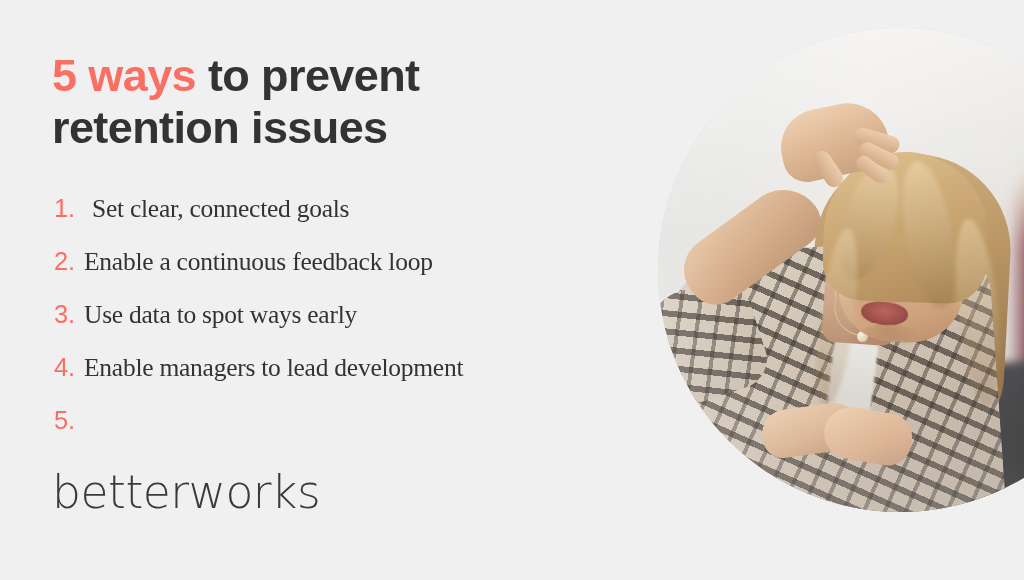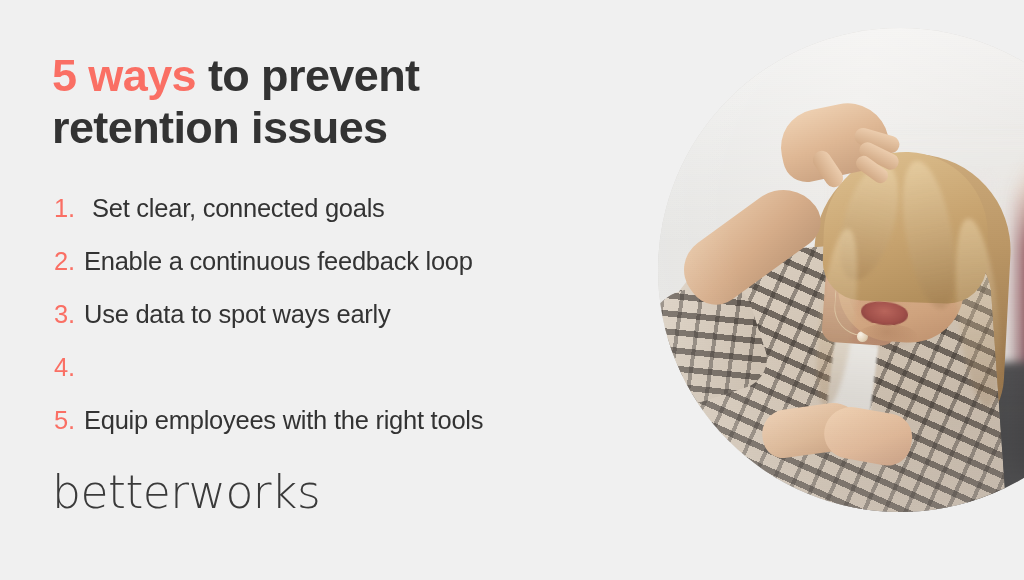--- a/index.html
+++ b/index.html
@@ -74,20 +74,21 @@
     flex: 0 0 30px;
     text-align: left;
     font-size: 25.5px;
   }
   .tip-item.first .tip-num {
     width: 38px;
     flex: 0 0 38px;
   }
   .tip-text {
     white-space: nowrap;
+    font-family: Liberation Serif, serif;
   }
 
   
   .logo {
     position: absolute;
     left: 0px;
     top: 466px;
     font-size: 47px;
     line-height: 52px;
     letter-spacing: -0.5px;
@@ -508,24 +509,24 @@
       <li class="tip-item">
         <span class="tip-num">2.</span>
         <span class="tip-text">Enable a continuous feedback loop</span>
       </li>
       <li class="tip-item">
         <span class="tip-num">3.</span>
         <span class="tip-text">Use data to spot ways early</span>
       </li>
       <li class="tip-item">
         <span class="tip-num">4.</span>
+        <span class="tip-text">Enable managers to lead development</span>
       </li>
       <li class="tip-item">
         <span class="tip-num">5.</span>
-        <span class="tip-text">Equip employees with the right tools</span>
       </li>
     </ul>
 
     <div class="logo">betterworks</div>
   </div>
 
   <div class="photo-circle">
     <div class="photo-inner">
 
       <div class="wall-panel"></div>

